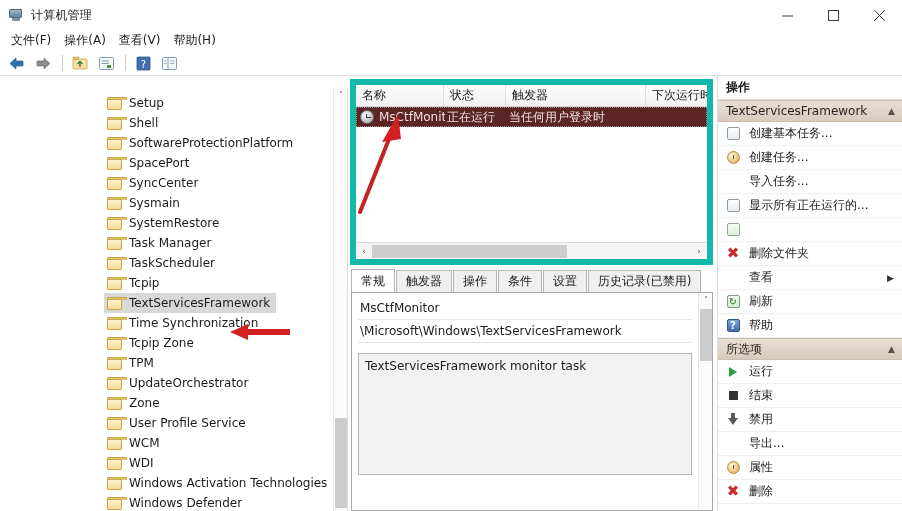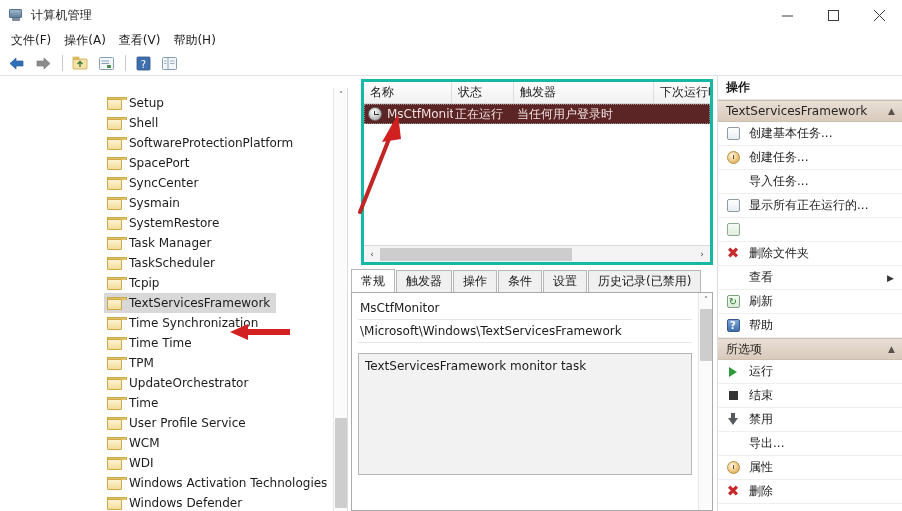--- a/index.html
+++ b/index.html
@@ -193,22 +193,22 @@
   .mid-pane {
     flex: 1 1 auto;
     display: flex;
     flex-direction: column;
     border-right: 1px solid #dcdcdc;
     min-width: 0;
     background: #ffffff;
   }
   .list-box {
     flex: 0 0 186px;
-    margin: 3px 4px 0 13px;
-    border: 3px solid #14b8a6;
+    margin: 3px 4px 0 2px;
+    border: 6px solid #14b8a6;
     background: #ffffff;
     display: flex;
     flex-direction: column;
     overflow: hidden;
   }
   .col-head {
     height: 22px;
     display: flex;
     flex: 0 0 auto;
     background: linear-gradient(#fdfdfd, #f1f1f1);
@@ -698,21 +698,21 @@
                 </span>
                 <span class="tree-label">Time Synchronization</span>
               </div>
             </div>
             <div class="tree-row-wrap">
               <div class="tree-row">
                 <span class="folder-ico">
                   <span class="tab"></span>
                   <span class="bdy"></span>
                 </span>
-                <span class="tree-label">Time Time</span>
+                <span class="tree-label">Tcpip Zone</span>
               </div>
             </div>
             <div class="tree-row-wrap">
               <div class="tree-row">
                 <span class="folder-ico">
                   <span class="tab"></span>
                   <span class="bdy"></span>
                 </span>
                 <span class="tree-label">TPM</span>
               </div>
@@ -725,21 +725,21 @@
                 </span>
                 <span class="tree-label">UpdateOrchestrator</span>
               </div>
             </div>
             <div class="tree-row-wrap">
               <div class="tree-row">
                 <span class="folder-ico">
                   <span class="tab"></span>
                   <span class="bdy"></span>
                 </span>
-                <span class="tree-label">Time</span>
+                <span class="tree-label">Zone</span>
               </div>
             </div>
             <div class="tree-row-wrap">
               <div class="tree-row">
                 <span class="folder-ico">
                   <span class="tab"></span>
                   <span class="bdy"></span>
                 </span>
                 <span class="tree-label">User Profile Service</span>
               </div>

